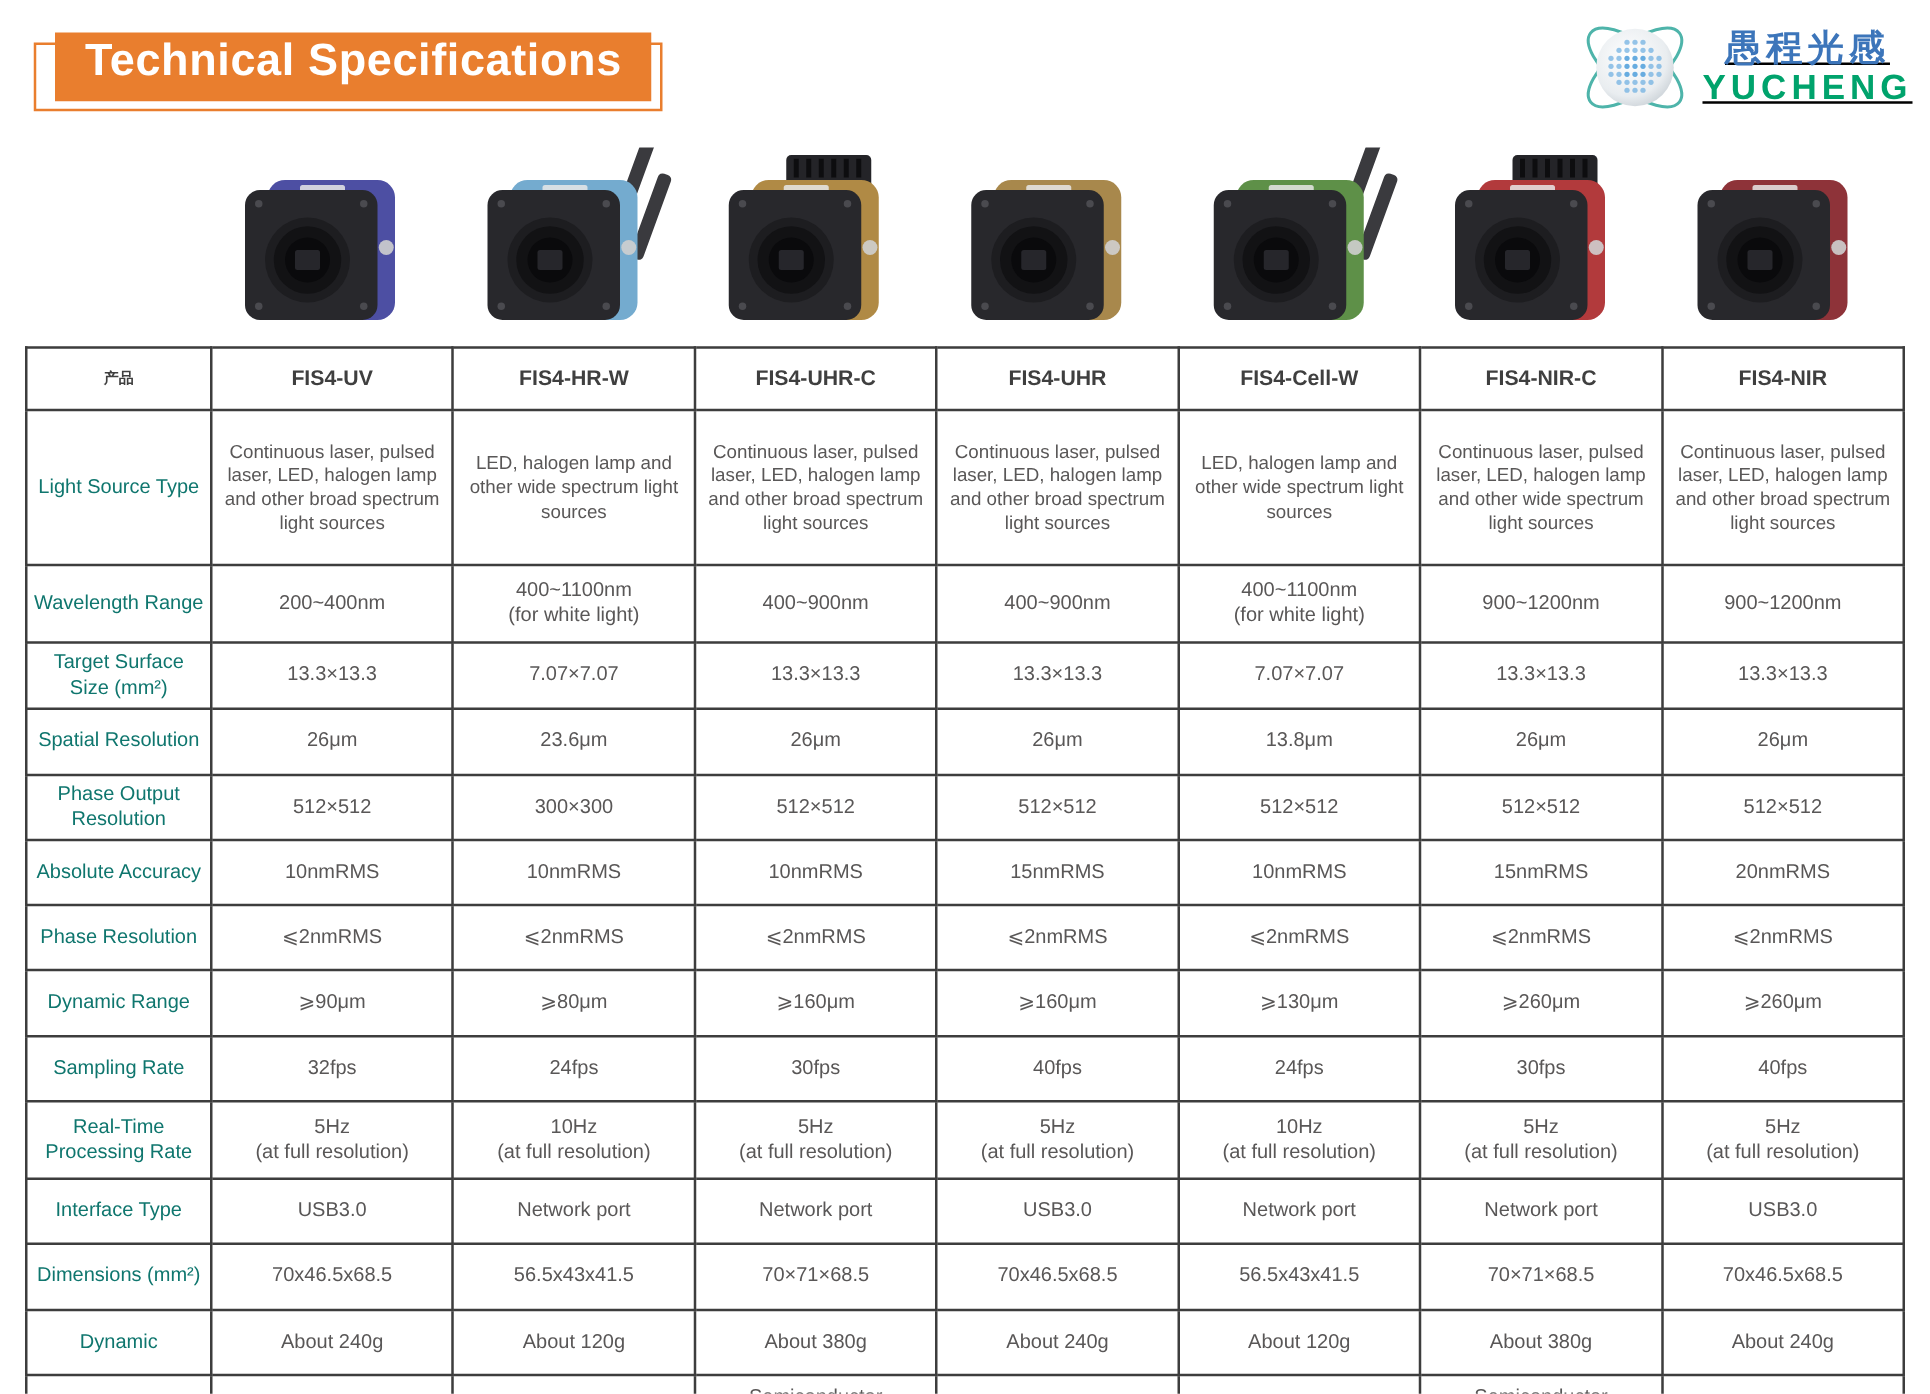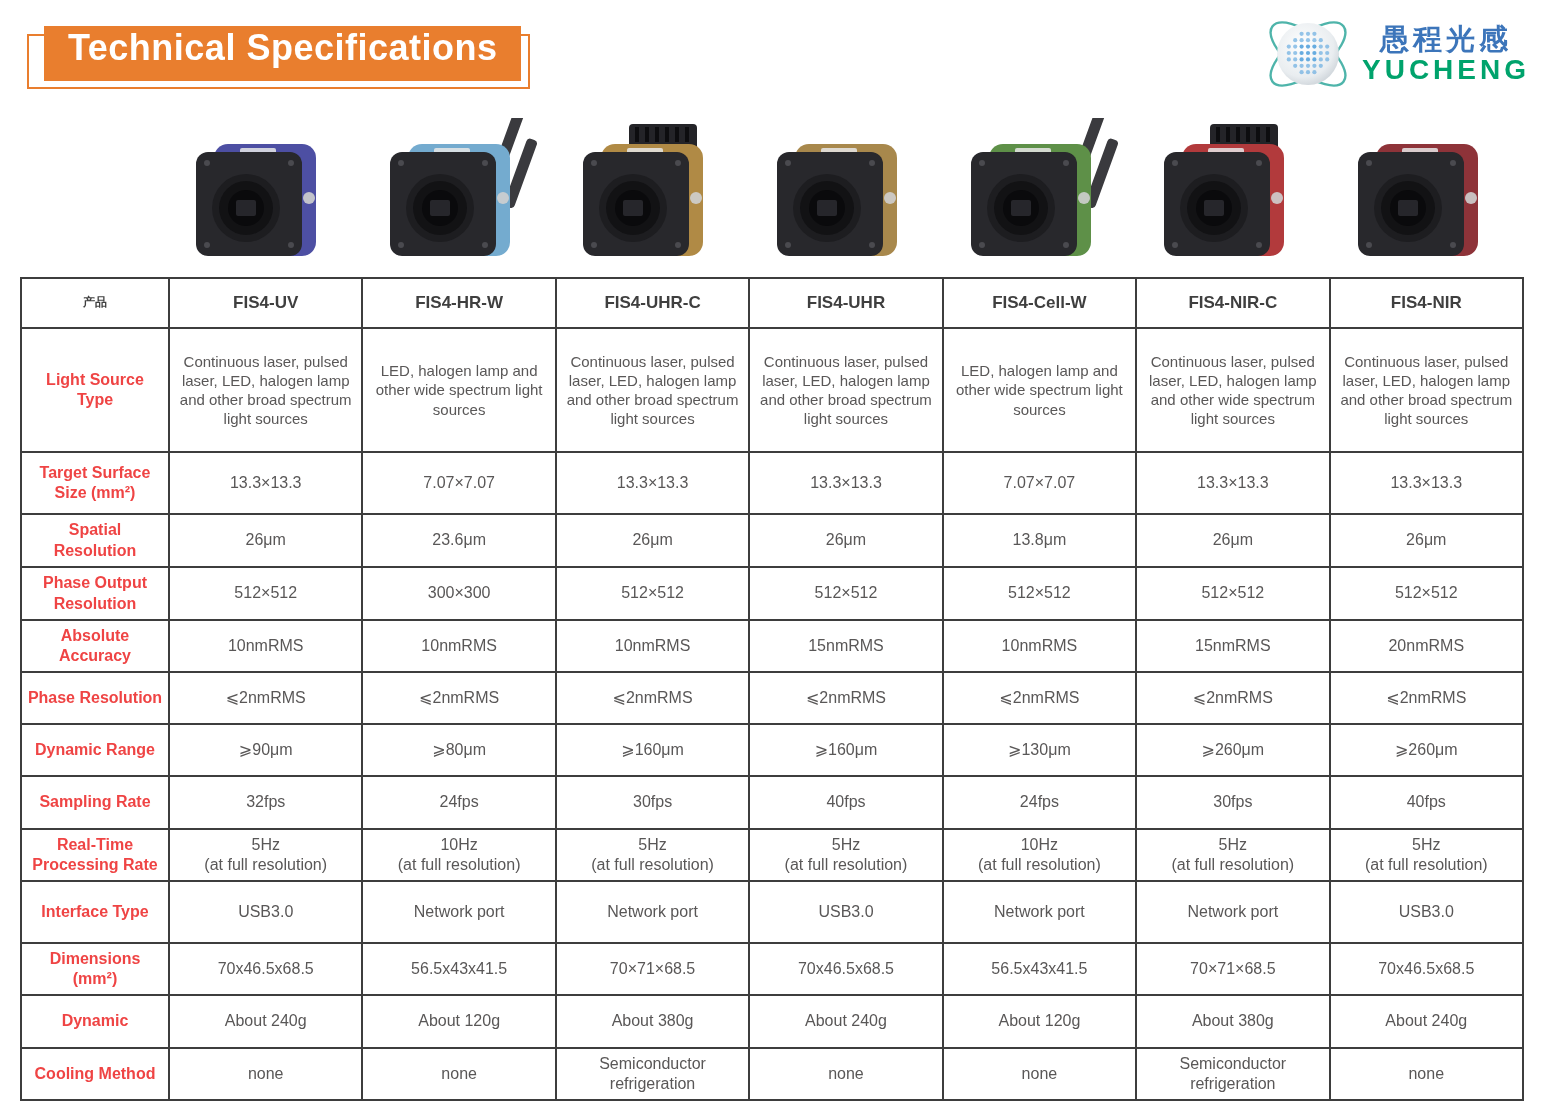--- a/index.html
+++ b/index.html
@@ -12,21 +12,21 @@
   .banner{
     position:relative;z-index:2;background:#E97E2E;color:#fff;
     font-size:36px;font-weight:bold;letter-spacing:0.5px;
     padding:1px 24px 12px 24px;white-space:nowrap;margin-left:26px;
   }
   .banner-outline{
     position:absolute;z-index:1;left:9px;top:8px;width:100%;height:100%;
     border:2px solid #E97E2E;box-sizing:border-box;
   }
   
-  .logo{position:absolute;right:14px;top:6px;display:flex;align-items:center;gap:6px;}
+  .logo{position:absolute;right:14px;top:6px;display:flex;align-items:center;gap:6px;text-decoration:underline;}
   .logo-text{display:flex;flex-direction:column;align-items:center;line-height:1.05;}
   .logo-cn{font-size:29px;font-weight:bold;color:#3C75BA;letter-spacing:4px;}
   .logo-en{font-size:28px;font-weight:bold;color:#00A36C;letter-spacing:4px;}
   
   .camera-row{
     position:absolute;left:168px;top:112px;width:1356px;height:158px;
     display:flex;
   }
   .camera-slot{flex:1;display:flex;justify-content:center;align-items:flex-end;}
   
@@ -34,21 +34,21 @@
     position:absolute;left:20px;top:277px;width:1504px;
     border-collapse:collapse;table-layout:fixed;
   }
   table.spec th,table.spec td{
     border:2px solid #3D3D3D;text-align:center;vertical-align:middle;
     color:#595757;font-size:16px;padding:2px 5px;line-height:1.28;
     white-space:pre-line;overflow:hidden;
   }
   table.spec thead th{font-weight:bold;color:#3F3F3F;font-size:17px;height:44px;}
   table.spec thead th.corner{font-size:12px;}
-  table.spec tbody th{font-weight:bold;color:#ef4444;}
+  table.spec tbody th{font-weight:normal;color:#0f766e;}
   table.spec col.label-col{width:148px;}
   tbody tr:nth-child(1) td, tbody tr:nth-child(1) th{height:118px;font-size:15px;}
   tbody tr:nth-child(1) th{font-size:16px;}
   tbody tr:nth-child(2) td, tbody tr:nth-child(2) th{height:56px;}
   tbody tr:nth-child(3) td, tbody tr:nth-child(3) th{height:47px;}
   tbody tr:nth-child(4) td, tbody tr:nth-child(4) th{height:47px;}
   tbody tr:nth-child(5) td, tbody tr:nth-child(5) th{height:46px;}
   tbody tr:nth-child(6) td, tbody tr:nth-child(6) th{height:46px;}
   tbody tr:nth-child(7) td, tbody tr:nth-child(7) th{height:46px;text-align:center;}
   tbody tr:nth-child(8) td, tbody tr:nth-child(8) th{height:47px;}
@@ -288,20 +288,32 @@
         <th>Light Source Type</th>
         <td>Continuous laser, pulsed laser, LED, halogen lamp and other broad spectrum light sources</td>
         <td>LED, halogen lamp and other wide spectrum light sources</td>
         <td>Continuous laser, pulsed laser, LED, halogen lamp and other broad spectrum light sources</td>
         <td>Continuous laser, pulsed laser, LED, halogen lamp and other broad spectrum light sources</td>
         <td>LED, halogen lamp and other wide spectrum light sources</td>
         <td>Continuous laser, pulsed laser, LED, halogen lamp and other wide spectrum light sources</td>
         <td>Continuous laser, pulsed laser, LED, halogen lamp and other broad spectrum light sources</td>
       </tr>
       <tr>
+        <th>Wavelength Range</th>
+        <td>200~400nm</td>
+        <td>400~1100nm
+(for white light)</td>
+        <td>400~900nm</td>
+        <td>400~900nm</td>
+        <td>400~1100nm
+(for white light)</td>
+        <td>900~1200nm</td>
+        <td>900~1200nm</td>
+      </tr>
+      <tr>
         <th>Target Surface Size (mm²)</th>
         <td>13.3×13.3</td>
         <td>7.07×7.07</td>
         <td>13.3×13.3</td>
         <td>13.3×13.3</td>
         <td>7.07×7.07</td>
         <td>13.3×13.3</td>
         <td>13.3×13.3</td>
       </tr>
       <tr>

